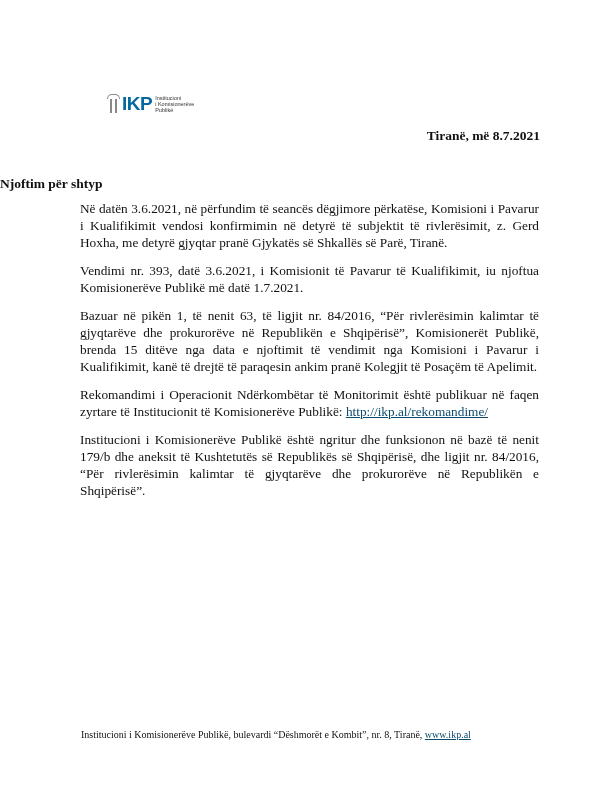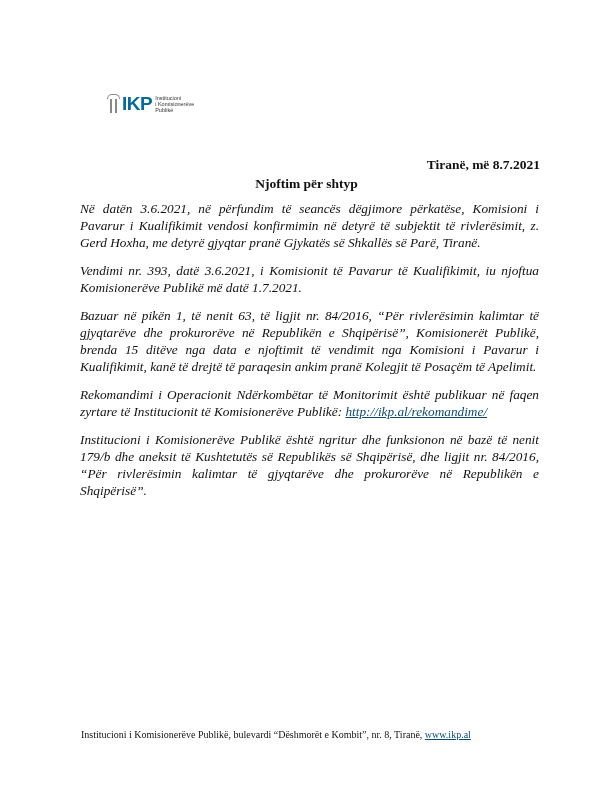--- a/index.html
+++ b/index.html
@@ -5,24 +5,24 @@
     html, body { margin: 0; padding: 0; background: #ffffff; }
     body { width: 613px; height: 800px; position: relative; overflow: hidden;
            font-family: "Liberation Serif", "DejaVu Serif", serif; color: #111; }
     .logo { position: absolute; left: 107px; top: 93px; display: flex; align-items: center; height: 22px; }
     .logo-col { width: 14px; height: 20px; position: relative; margin-right: 1px; }
     .logo-col .cap { position: absolute; left: 0; top: 0; width: 13px; height: 5px; border: 1.5px solid #888; border-bottom: none; border-radius: 6px 6px 0 0; box-sizing: border-box; }
     .logo-col .shaft { position: absolute; left: 3px; top: 5px; width: 2px; height: 14px; background: #888; }
     .logo-col .shaft2 { position: absolute; left: 8px; top: 5px; width: 2px; height: 14px; background: #888; }
     .logo-text { font-family: "Liberation Sans", "DejaVu Sans", sans-serif; font-weight: bold; color: #0369a1; font-size: 19px; letter-spacing: -0.5px; line-height: 20px; }
     .logo-sub { font-family: "Liberation Sans", "DejaVu Sans", sans-serif; font-size: 5.5px; line-height: 6px; color: #333; margin-left: 3px; }
-    .date { position: absolute; right: 73px; top: 128px; font-weight: bold; font-size: 13.5px; margin-top: 29px; }
-    .title { position: absolute; left: 0; width: 613px; top: 176px; text-align: center; font-weight: bold; font-size: 13.5px; }
+    .date { position: absolute; right: 73px; top: 128px; font-weight: bold; font-size: 13.5px; }
+    .title { position: absolute; left: 0; width: 613px; top: 176px; font-weight: bold; font-size: 13.5px; }
     .body { position: absolute; left: 80px; width: 459px; top: 200px; font-size: 13.3px; line-height: 17px; }
-    .body p { margin: 0 0 11px 0; text-align: justify; font-style: italic; }
+    .body p { margin: 0 0 11px 0; text-align: justify; }
     a { color: #0c4a6e; text-decoration: underline; }
     .footer { position: absolute; left: 81px; top: 729px; font-size: 10px; white-space: nowrap; text-align: center; }
   </style>
 </head>
 <body>
 
 <div class="logo">
   <div class="logo-col">
     <div class="cap"></div>
       <div class="shaft"></div>

